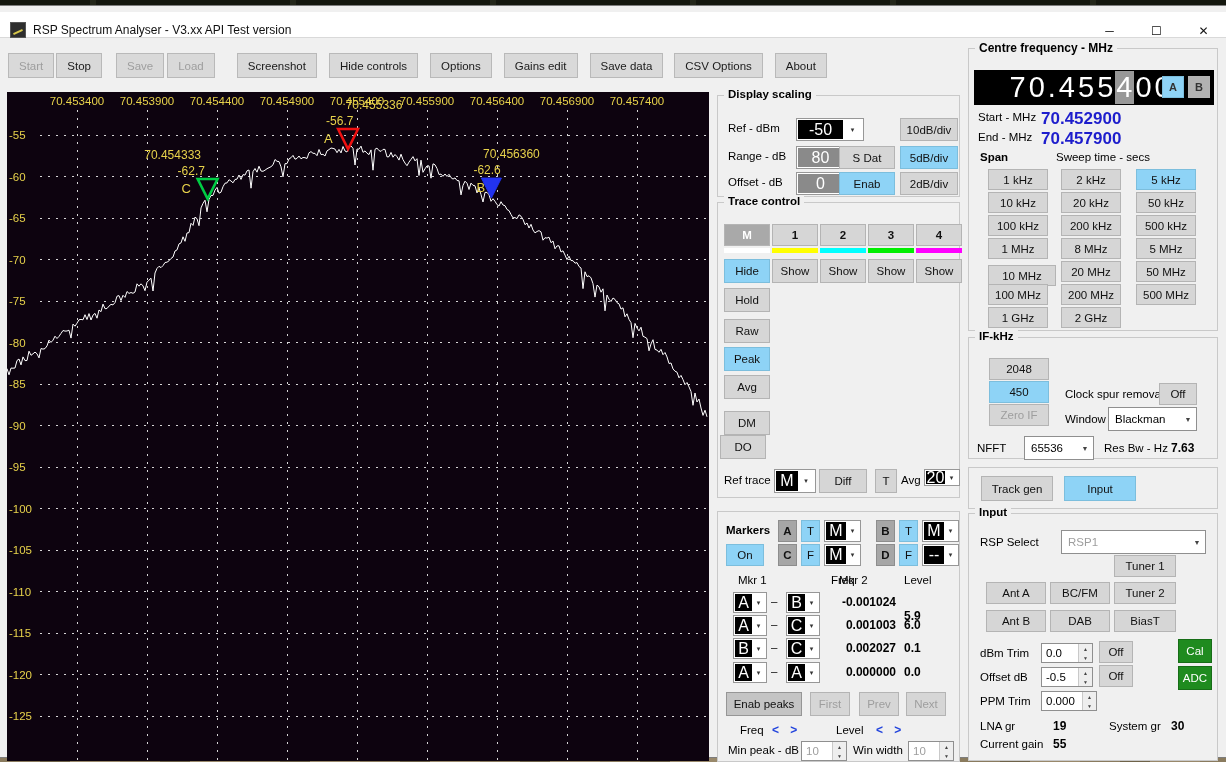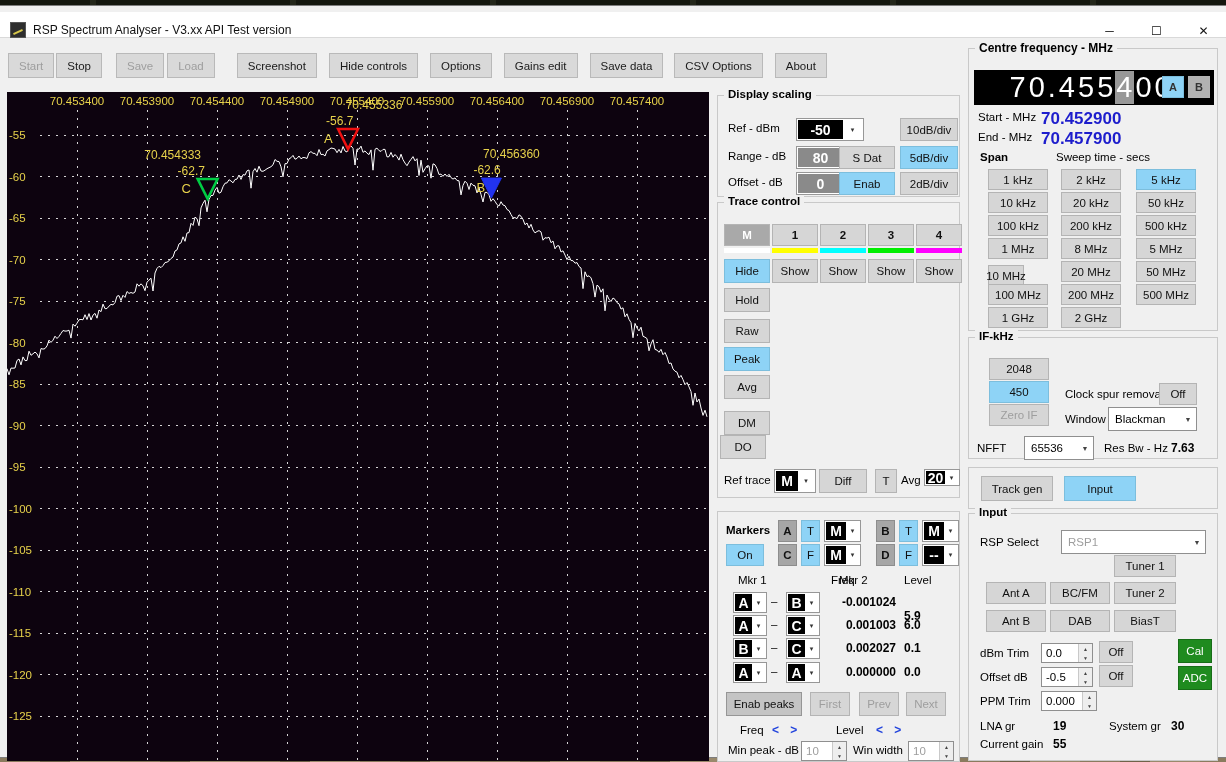--- a/index.html
+++ b/index.html
@@ -29,21 +29,21 @@
   .btn{position:absolute;background:#d6d6d6;border:1px solid #b4b4b4;display:flex;align-items:center;justify-content:center;font-size:11.5px;color:#111;box-sizing:border-box;white-space:nowrap;}
   .btn.blue{background:#8ed3f6;border-color:#7cbedd;}
   .btn.dark{background:#a6a6a6;border-color:#8d8d8d;font-weight:bold;}
   .btn.dis{color:#9e9e9e;}
   .btn.pressed{background:#c4c4c4;border-color:#969696;}
   .btn.green{background:#1f8b1f;border-color:#176d17;color:#fff;}
   .btn.mwhite{color:#fff;font-weight:bold;background:#a9a9a9;}
   .btn.thdr{font-weight:bold;}
   .strip{position:absolute;height:5px;}
   .bc{position:absolute;background:#fff;border:1px solid #979797;display:flex;align-items:stretch;padding:1px;box-sizing:border-box;}
-  .bcv{background:#000;color:#fff;display:flex;align-items:center;justify-content:center;font-size:14px;font-weight:bold;}
+  .bcv{background:#000;color:#fff;display:flex;align-items:center;justify-content:center;font-size:16px;font-weight:normal;}
   .bcv.grey{background:#8a8a8a;}
   .bca{flex:1;display:flex;align-items:center;justify-content:center;font-size:7px;color:#333;min-width:13px;}
   .dd{position:absolute;background:#fff;border:1px solid #8f8f8f;display:flex;align-items:center;box-sizing:border-box;}
   .ddv{flex:1;padding-left:6px;font-size:11.5px;color:#000;white-space:nowrap;}
   .ddv.dis{color:#9e9e9e;}
   .dda{width:16px;text-align:center;font-size:7px;color:#444;}
   .spin{position:absolute;background:#fff;border:1px solid #8f8f8f;height:20px;display:flex;box-sizing:border-box;}
   .spv{flex:1;font-size:11.5px;color:#000;padding:3px 0 0 4px;}
   .spv.dis2{color:#9e9e9e;}
   .spa{width:13px;border-left:1px solid #c9c9c9;display:flex;flex-direction:column;background:#eee;}
@@ -349,21 +349,21 @@
           <div class="btn blue" style="left: 167px; top: 120px; width: 60px; height: 21px;">5 kHz</div>
           <div class="btn" style="left: 19px; top: 143px; width: 60px; height: 21px;">10 kHz</div>
           <div class="btn" style="left: 92px; top: 143px; width: 60px; height: 21px;">20 kHz</div>
           <div class="btn" style="left: 167px; top: 143px; width: 60px; height: 21px;">50 kHz</div>
           <div class="btn" style="left: 19px; top: 166px; width: 60px; height: 21px;">100 kHz</div>
           <div class="btn" style="left: 92px; top: 166px; width: 60px; height: 21px;">200 kHz</div>
           <div class="btn" style="left: 167px; top: 166px; width: 60px; height: 21px;">500 kHz</div>
           <div class="btn" style="left: 19px; top: 189px; width: 60px; height: 21px;">1 MHz</div>
           <div class="btn" style="left: 92px; top: 189px; width: 60px; height: 21px;">8 MHz</div>
           <div class="btn" style="left: 167px; top: 189px; width: 60px; height: 21px;">5 MHz</div>
-          <div class="btn" style="left: 19px; top: 216px; width: 36px; height: 21px;">10 MHz</div>
+          <div class="btn" style="left: 19px; top: 216px; width: 68px; height: 21px;">10 MHz</div>
           <div class="btn" style="left: 92px; top: 212px; width: 60px; height: 21px;">20 MHz</div>
           <div class="btn" style="left: 167px; top: 212px; width: 60px; height: 21px;">50 MHz</div>
           <div class="btn" style="left: 19px; top: 235px; width: 60px; height: 21px;">100 MHz</div>
           <div class="btn" style="left: 92px; top: 235px; width: 60px; height: 21px;">200 MHz</div>
           <div class="btn" style="left: 167px; top: 235px; width: 60px; height: 21px;">500 MHz</div>
           <div class="btn" style="left: 19px; top: 258px; width: 60px; height: 21px;">1 GHz</div>
           <div class="btn" style="left: 92px; top: 258px; width: 60px; height: 21px;">2 GHz</div>
         </div>
     </div>
 

